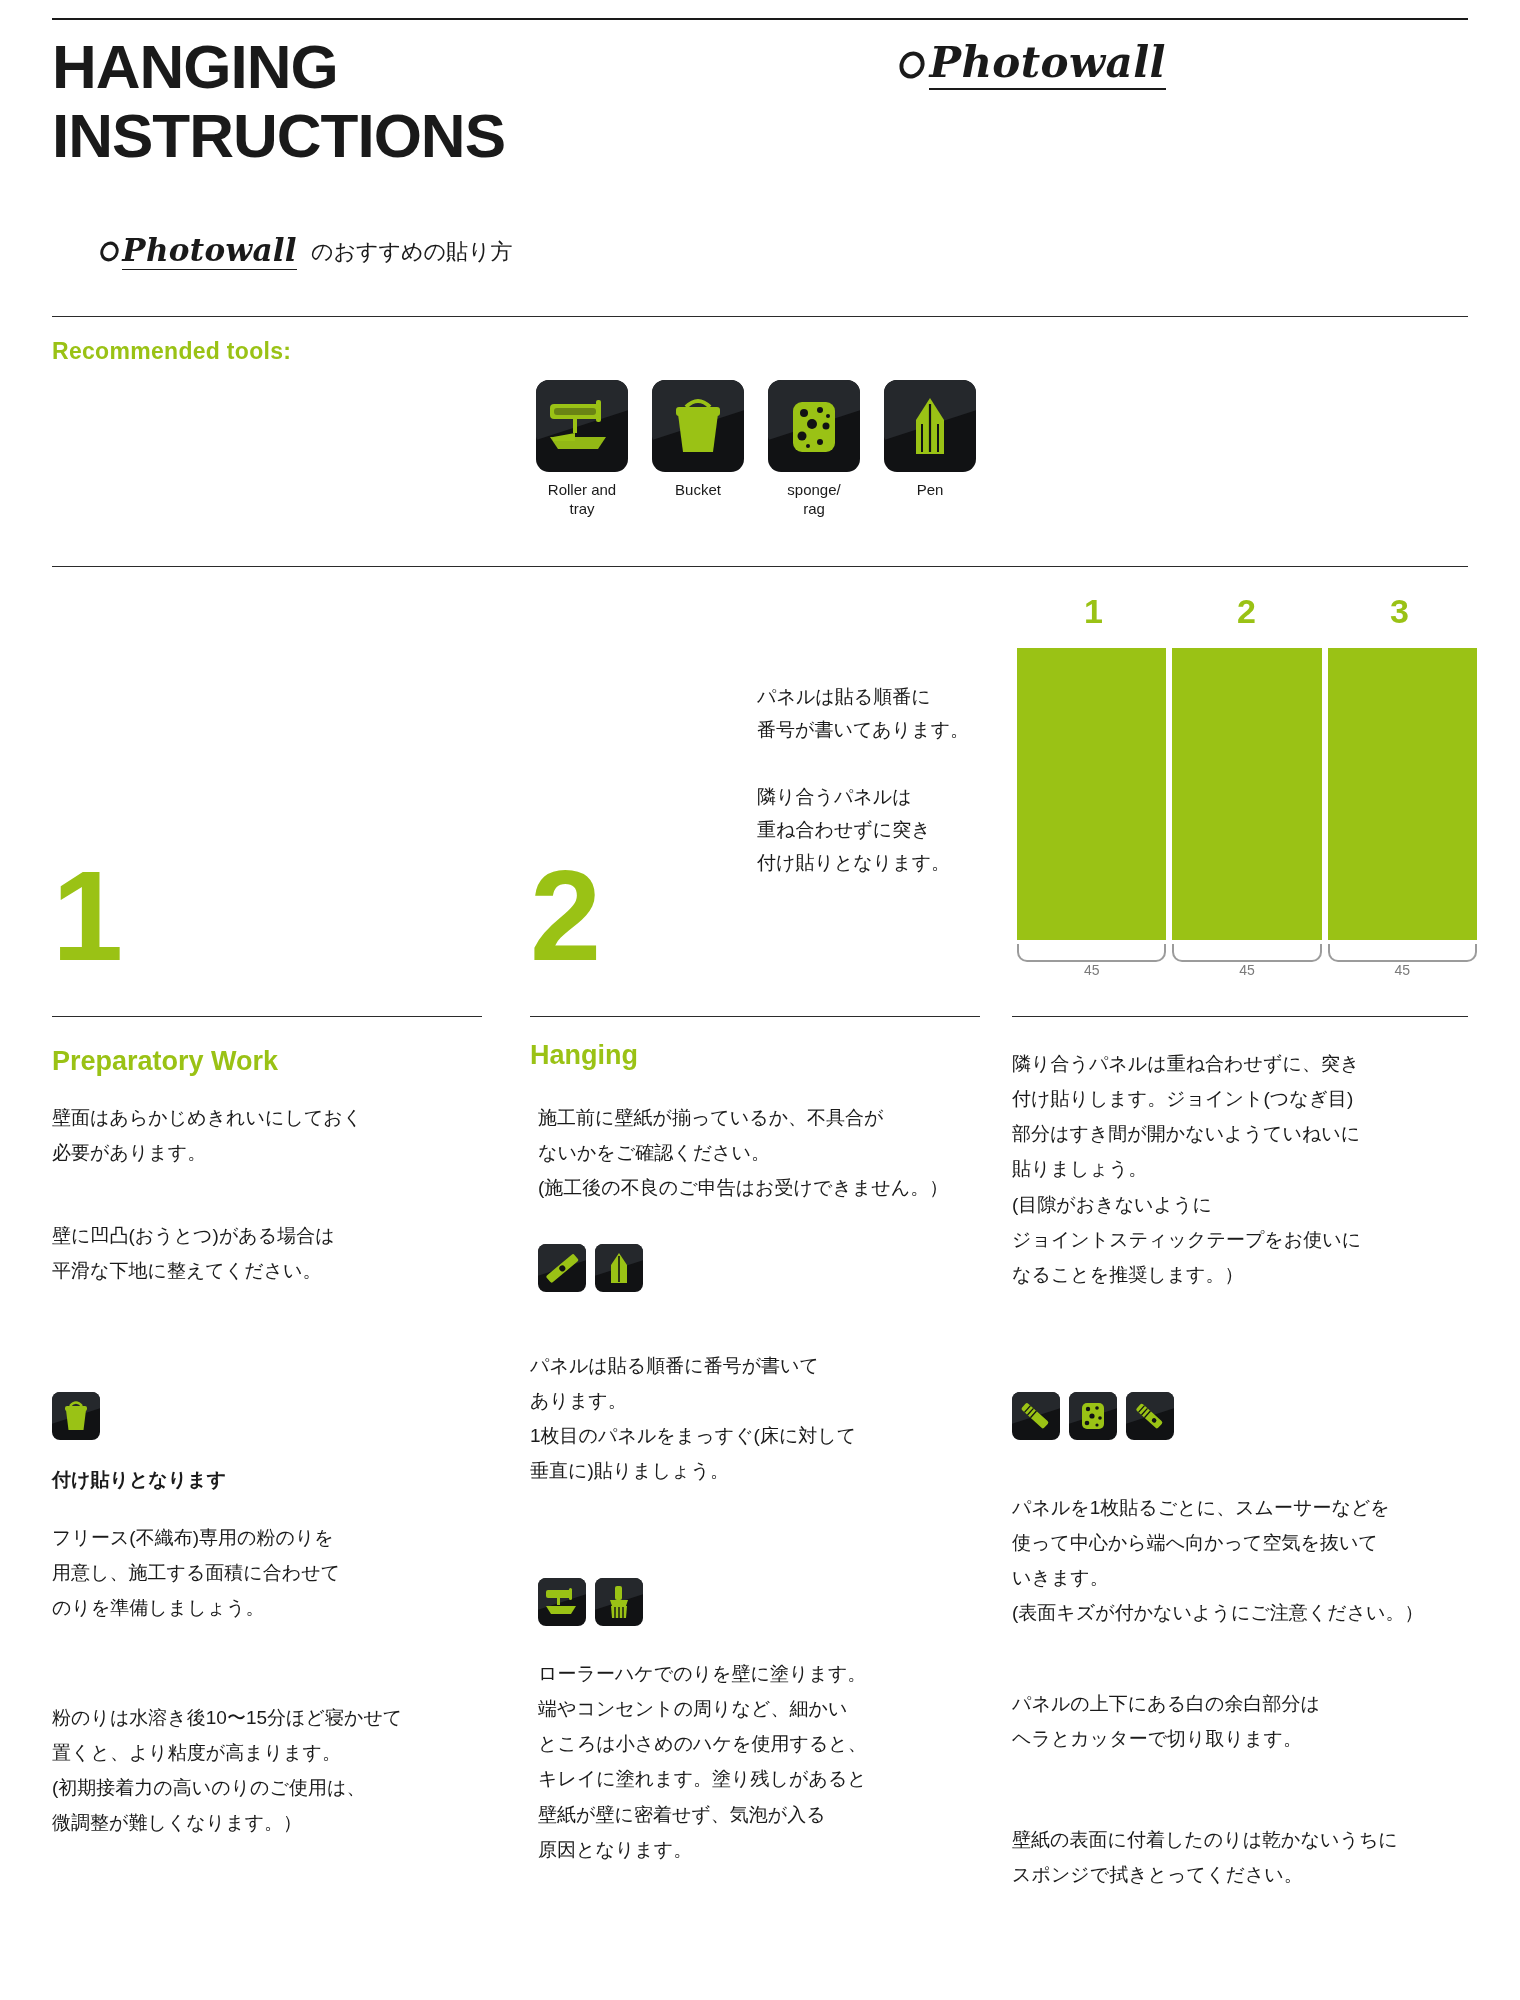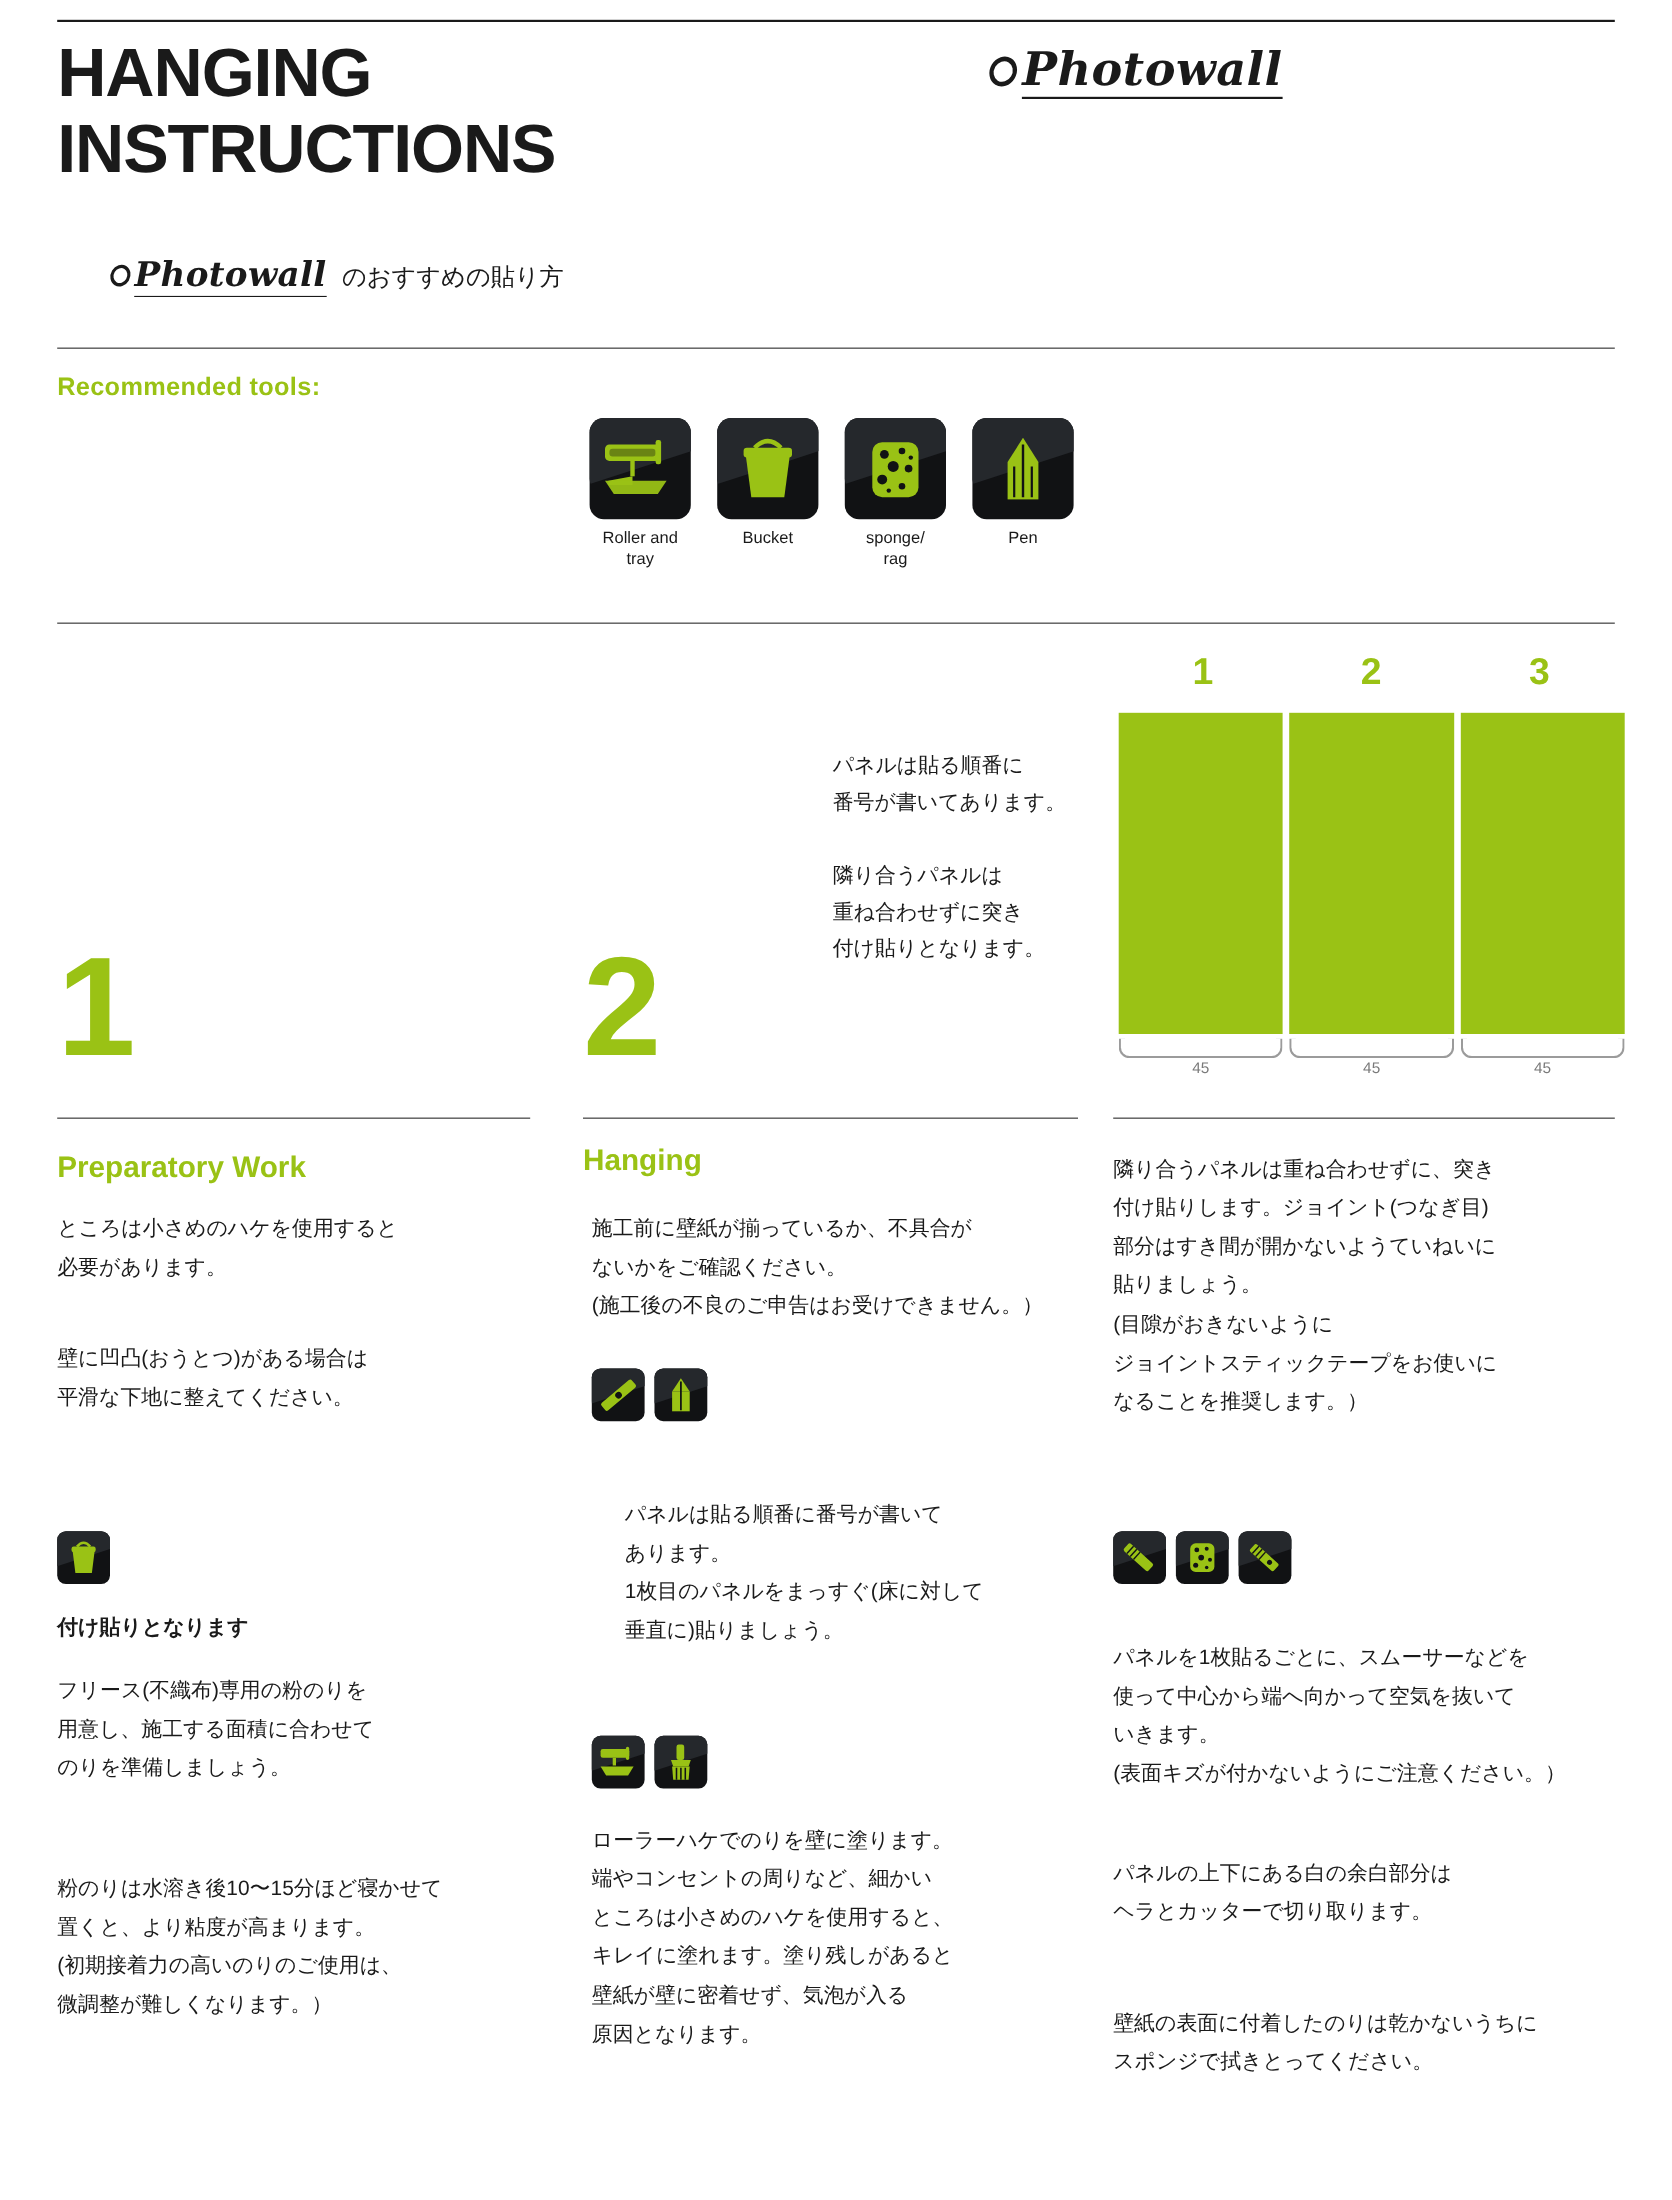--- a/index.html
+++ b/index.html
@@ -350,21 +350,21 @@
 付け貼りとなります。</div>
 
   <div class="bignum" style="left:52px; top:852px;">1</div>
   <div class="bignum" style="left:530px; top:852px;">2</div>
 
   <div class="rule thin" style="left:52px; top:1016px; width:430px;"></div>
   <div class="rule thin" style="left:530px; top:1016px; width:450px;"></div>
   <div class="rule thin" style="left:1012px; top:1016px; width:456px;"></div>
 
   <div class="col-head" style="left:52px; top:1046px;">Preparatory Work</div>
-  <div class="body-text" style="left:52px; top:1100px; width:420px;">ところは小さめのハケを使用すると
+  <div class="body-text" style="left:52px; top:1100px; width:420px;">壁面はあらかじめきれいにしておく
 必要があります。</div>
   <div class="body-text" style="left:52px; top:1218px; width:420px;">壁に凹凸(おうとつ)がある場合は
 平滑な下地に整えてください。</div>
 
   <div class="icon-row" style="left:52px; top:1392px;">
     <div class="icon-tile sm">
       <svg width="48" height="48" viewBox="0 0 48 48">
         <path d="M14 18 h20 l-2.5 20 h-15 z" fill="#9ac215"></path>
         <rect x="13" y="14" width="22" height="5" rx="2" fill="#9ac215"></rect>
         <path d="M18 14 q6 -7 12 0" fill="none" stroke="#9ac215" stroke-width="2.4"></path>
@@ -397,21 +397,21 @@
     </div>
     <div class="icon-tile sm">
       <svg width="48" height="48" viewBox="0 0 48 48">
         <path d="M24 9 l8 12 l-16 0 z" fill="#9ac215"></path>
         <rect x="16" y="21" width="16" height="18" fill="#9ac215"></rect>
         <line x1="24" y1="12" x2="24" y2="38" stroke="#111214" stroke-width="1.6"></line>
       </svg>
     </div>
   </div>
 
-  <div class="body-text" style="left:568px; top:1348px; width:470px;margin-top:12px;">パネルは貼る順番に番号が書いて
+  <div class="body-text" style="left:530px; top:1348px; width:470px;">パネルは貼る順番に番号が書いて
 あります。
 1枚目のパネルをまっすぐ(床に対して
 垂直に)貼りましょう。</div>
 
   <div class="icon-row" style="left:538px; top:1578px;">
     <div class="icon-tile sm">
       <svg width="48" height="48" viewBox="0 0 48 48">
         <rect x="8" y="12" width="26" height="8" rx="2" fill="#9ac215"></rect>
         <rect x="19" y="20" width="3" height="7" fill="#9ac215"></rect>
         <path d="M8 28 l30 0 l-5 8 l-20 0 z" fill="#9ac215"></path>

